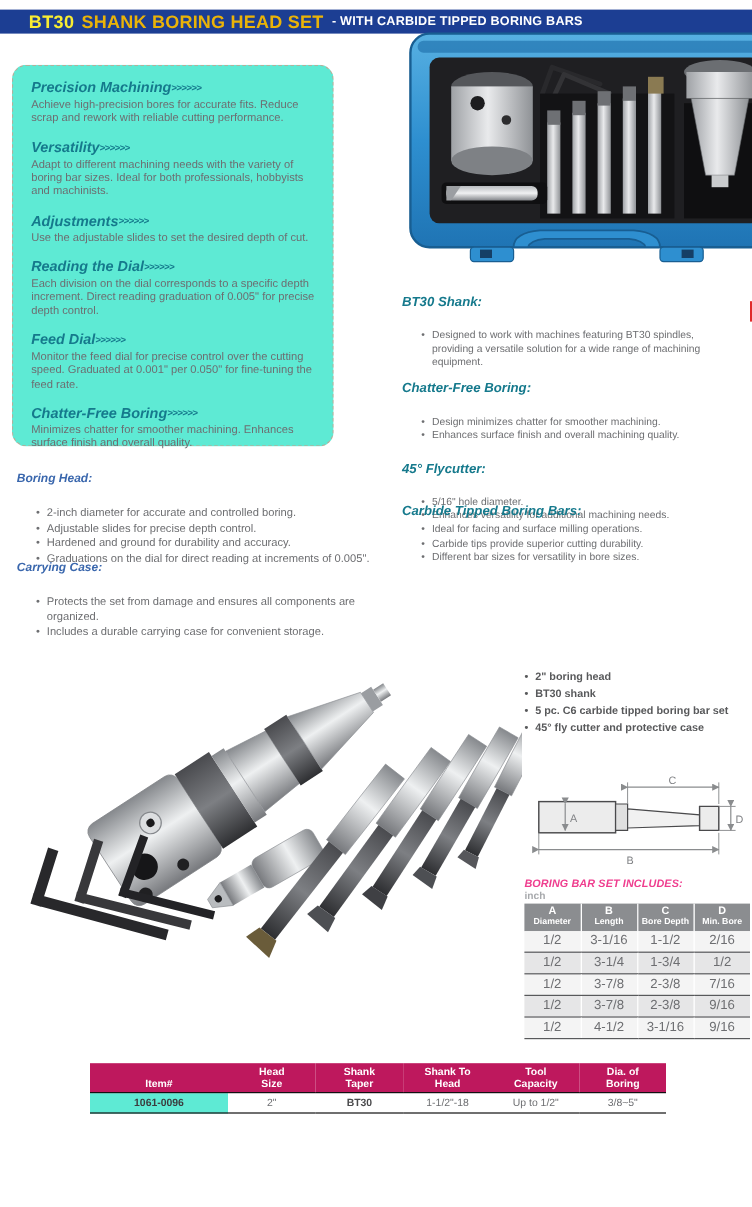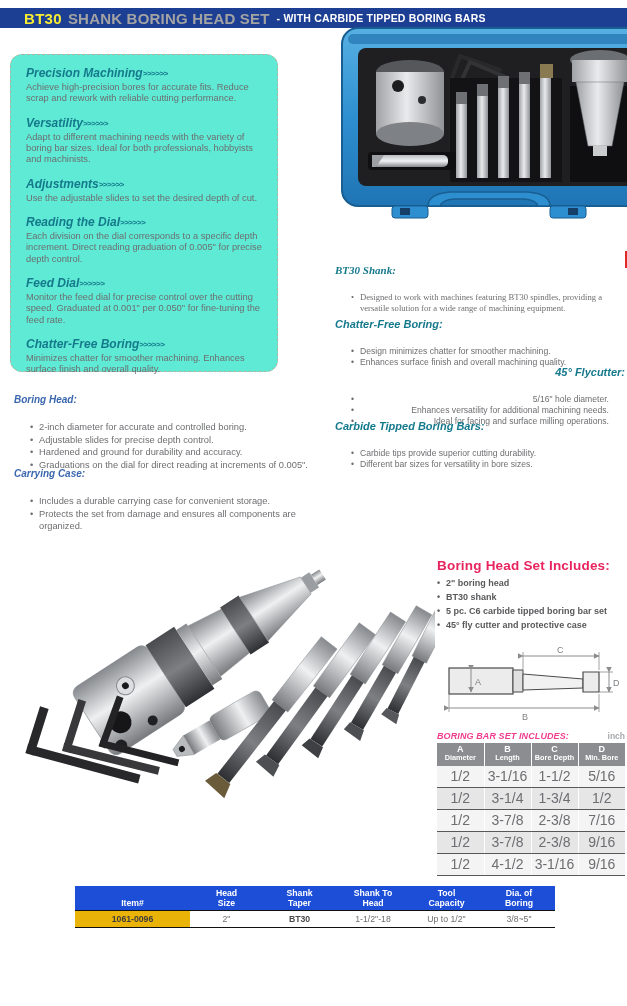--- a/index.html
+++ b/index.html
@@ -3,21 +3,21 @@
 <meta charset="utf-8">
 <style>
   html,body{margin:0;padding:0;background:#fff;}
   body{font-family:"Liberation Sans", sans-serif; -webkit-font-smoothing:antialiased;}
   #page{position:relative;width:627px;height:1006px;background:#fff;overflow:hidden;}
 
   
   .hdr{position:absolute;left:0;top:8px;width:627px;height:20px;background:#1c3e93;
        display:flex;align-items:center;padding-left:24px;box-sizing:border-box;white-space:nowrap;}
   .hdr .code{color:#f9ed32;font-weight:bold;font-size:15px;letter-spacing:.3px;}
-  .hdr .title{color:#a3a3a3;font-weight:bold;font-size:15px;margin-left:6px;letter-spacing:.2px;}
+  .hdr .title{color:#eab308;font-weight:bold;font-size:15px;margin-left:6px;letter-spacing:.2px;}
   .hdr .sub{color:#fff;font-weight:bold;font-size:10.5px;margin-left:7px;letter-spacing:.2px;}
 
   
   .featbox{position:absolute;left:10px;top:54px;width:268px;height:318px;box-sizing:border-box;
            background:#5eead4;border:1.6px dashed #b2b09c;border-radius:12px;padding:11px 15px 8px 15px;}
   .feat{margin-bottom:11px;}
   .feat h3{margin:0 0 2px 0;font-size:12px;font-style:italic;color:#15798c;font-weight:bold;}
   .feat h3 .arr{font-size:8px;letter-spacing:-0.5px;vertical-align:1px;}
   .feat p{margin:0;font-size:9.3px;line-height:1.22;color:#6d6e71;}
 
@@ -36,43 +36,43 @@
 
   
   .includes{position:absolute;left:437px;top:558px;width:190px;}
   .includes h2{margin:0 0 4px 0;font-size:13.5px;color:#e8245f;font-weight:bold;letter-spacing:.2px;}
   .includes ul{margin:0;padding:0;list-style:none;}
   .includes li{font-size:9px;font-weight:bold;color:#58595b;line-height:1.55;padding-left:9px;position:relative;}
   .includes li:before{content:"•";position:absolute;left:0;color:#58595b;}
 
   
   .bartbl-wrap{position:absolute;left:437px;top:731px;width:188px;}
-  .bartbl-title{display:flex;justify-content:space-between;align-items:baseline;margin-bottom:2px;}
+  .bartbl-title{display:flex;justify-content:space-between;align-items:baseline;margin-bottom:2px;flex-direction:column;}
   .bartbl-title .t{font-size:9px;font-weight:bold;font-style:italic;color:#ef3d8e;letter-spacing:.1px;}
   .bartbl-title .u{font-size:8.5px;color:#a7a9ac;font-weight:bold;}
   table.bartbl{width:100%;border-collapse:collapse;table-layout:fixed;}
   table.bartbl th{background:#8b8d90;color:#fff;padding:2px 0 3px 0;text-align:center;border-left:1px solid #fff;}
   table.bartbl th:first-child{border-left:none;}
   table.bartbl th .ltr{display:block;font-size:9px;font-weight:bold;line-height:1;}
   table.bartbl th .lbl{display:block;font-size:7.3px;font-weight:bold;line-height:1.2;}
-  table.bartbl td{font-size:14px;color:#6d6e71;text-align:center;padding:2.5px 0;
+  table.bartbl td{font-size:11px;color:#6d6e71;text-align:center;padding:2.5px 0;
                   border-bottom:1px solid #58595b;border-left:1px solid #fff;}
   table.bartbl td:first-child{border-left:none;}
   table.bartbl tr:nth-child(odd) td{background:#f4f4f4;}
   table.bartbl tr:nth-child(even) td{background:#e6e6e7;}
 
   
   .spec{position:absolute;left:75px;top:886px;width:480px;}
   table.spectbl{width:100%;border-collapse:collapse;table-layout:fixed;}
-  table.spectbl th{background:#1d4ed8;color:#fff;font-size:8.7px;font-weight:bold;text-align:center;
+  table.spectbl th{background:#be185d;color:#fff;font-size:8.7px;font-weight:bold;text-align:center;
                    padding:2px 0;vertical-align:bottom;}
   table.spectbl th .l1{display:block;line-height:1.15;}
   table.spectbl td{font-size:8.7px;color:#6d6e71;text-align:center;padding:3px 0;
                    border-top:1.6px solid #111;border-bottom:1.6px solid #111;background:#fff;}
-  table.spectbl td.item{background:#eab308;color:#3c3c3e;font-weight:bold;}
+  table.spectbl td.item{background:#5eead4;color:#3c3c3e;font-weight:bold;}
   table.spectbl td.bold{font-weight:bold;color:#4a4a4c;}
 
   .photo{position:absolute;}
   .redmark{position:absolute;right:0;top:251px;width:2px;height:17px;background:#e02a2a;}
 </style>
 </head>
 <body>
 
 <div id="page">
 
@@ -169,34 +169,34 @@
     <div class="feat">
       <h3><span>Feed Dial</span><span class="arr">&gt;&gt;&gt;&gt;&gt;&gt;</span></h3>
       <p>Monitor the feed dial for precise control over the cutting speed. Graduated at 0.001" per 0.050" for fine-tuning the feed rate.</p>
     </div>
     <div class="feat">
       <h3><span>Chatter-Free Boring</span><span class="arr">&gt;&gt;&gt;&gt;&gt;&gt;</span></h3>
       <p>Minimizes chatter for smoother machining. Enhances surface finish and overall quality.</p>
     </div>
   </div>
 
-  <div class="bullsec rightsec" style="top:264px;font-family:Liberation Serif, serif;">
+  <div class="bullsec rightsec" style="top:246px;">
     <h3>BT30 Shank:</h3>
     <ul>
       <li>Designed to work with machines featuring BT30 spindles, providing a versatile solution for a wide range of machining equipment.</li>
     </ul>
   </div>
   <div class="bullsec rightsec" style="top:318px;">
     <h3>Chatter-Free Boring:</h3>
     <ul>
       <li>Design minimizes chatter for smoother machining.</li>
       <li>Enhances surface finish and overall machining quality.</li>
     </ul>
   </div>
-  <div class="bullsec rightsec" style="top:366px;text-align:right;">
+  <div class="bullsec rightsec" style="top:385px;">
     <h3>45° Flycutter:</h3>
     <ul>
       <li>5/16" hole diameter.</li>
       <li>Enhances versatility for additional machining needs.</li>
       <li>Ideal for facing and surface milling operations.</li>
     </ul>
   </div>
   <div class="bullsec rightsec" style="top:420px;">
     <h3>Carbide Tipped Boring Bars:</h3>
     <ul>
@@ -210,22 +210,22 @@
     <ul>
       <li>2-inch diameter for accurate and controlled boring.</li>
       <li>Adjustable slides for precise depth control.</li>
       <li>Hardened and ground for durability and accuracy.</li>
       <li>Graduations on the dial for direct reading at increments of 0.005".</li>
     </ul>
   </div>
   <div class="bullsec leftsec" style="top:468px;">
     <h3>Carrying Case:</h3>
     <ul>
+      <li>Protects the set from damage and ensures all components are organized.</li>
       <li>Includes a durable carrying case for convenient storage.</li>
-      <li>Protects the set from damage and ensures all components are organized.</li>
     </ul>
   </div>
 
   <div class="photo" style="left:15px;top:552px;width:420px;height:305px;">
     <svg width="420" height="305" viewBox="0 0 420 305">
       <defs>
         <linearGradient id="met2" x1="0" y1="0" x2="0" y2="1">
           <stop offset="0" stop-color="#86898d"></stop>
             <stop offset="0.45" stop-color="#eef0f1"></stop>
             <stop offset="1" stop-color="#77797d"></stop>
@@ -290,21 +290,20 @@
         <g transform="translate(406,104) rotate(27)">
           <rect x="-8" y="-56" width="16" height="60" fill="url(#met2)" stroke="#8a8d91" stroke-width="0.5"></rect>
           <rect x="-6" y="4" width="12" height="58" fill="url(#dark2)"></rect>
           <polygon points="-7,62 7,62 9,72 -9,70" fill="#56575b"></polygon>
         </g>
       </g>
     </svg>
   </div>
 
   <div class="includes">
-    <h2>Boring Head Set Includes:</h2>
     <ul>
       <li>2" boring head</li>
       <li>BT30 shank</li>
       <li>5 pc. C6 carbide tipped boring bar set</li>
       <li>45° fly cutter and protective case</li>
     </ul>
   </div>
 
   <div class="photo" style="left:437px;top:644px;width:186px;height:80px;">
     <svg width="186" height="80" viewBox="0 0 186 80">
@@ -363,21 +362,21 @@
               <span class="ltr">D</span>
               <span class="lbl">Min. Bore</span>
             </th>
         </tr>
       </thead>
       <tbody>
         <tr>
           <td>1/2</td>
             <td>3-1/16</td>
             <td>1-1/2</td>
-            <td>5/16</td>
+            <td>2/16</td>
         </tr>
         <tr>
           <td>1/2</td>
             <td>3-1/4</td>
             <td>1-3/4</td>
             <td>1/2</td>
         </tr>
         <tr>
           <td>1/2</td>
             <td>3-7/8</td>

